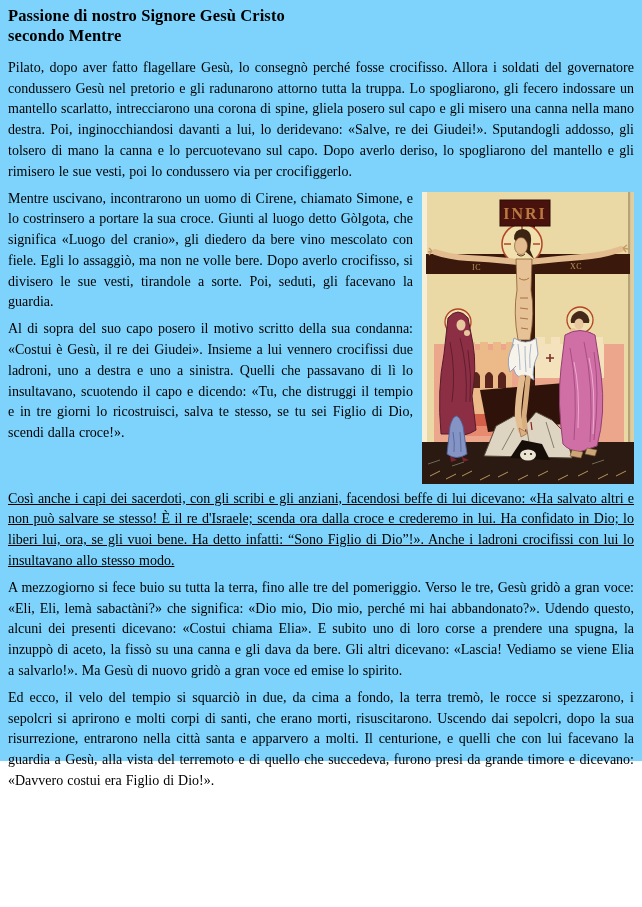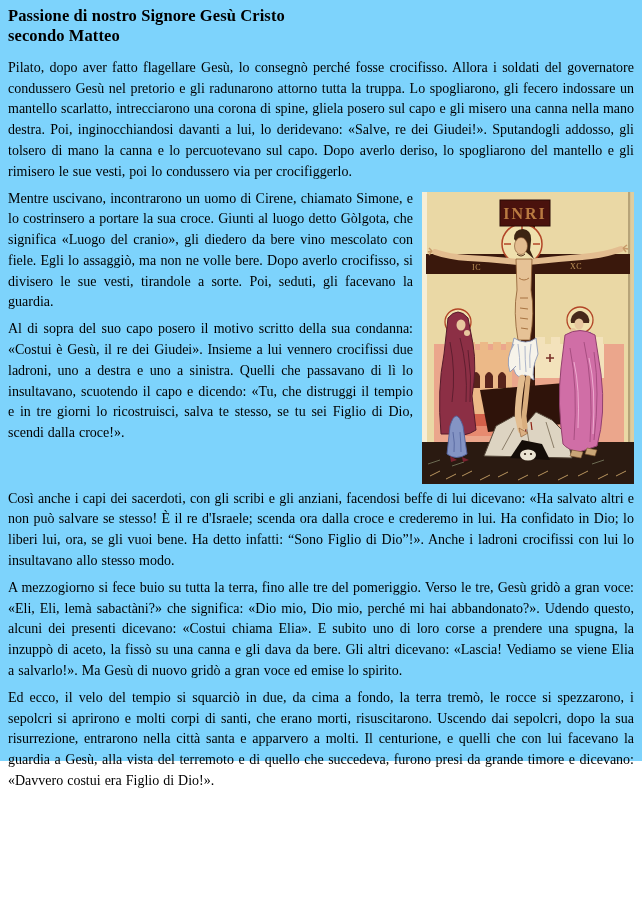--- a/index.html
+++ b/index.html
@@ -21,21 +21,21 @@
   }
   p.body-par{
     font-size:14px;
     line-height:20.7px;
     margin:0 0 6.5px 0;
     text-align:justify;
     hyphens:auto;
     -webkit-hyphens:auto;
     word-spacing:0.5px;
   }
-  p.clear-float{clear:right;}
+  p.clear-float{clear:right;text-decoration:underline;}
   figure.icon-figure{
     float:right;
     width:212px;
     height:292px;
     margin:3px 0 5px 9px;
     padding:0;
   }
   figure.icon-figure svg{display:block;width:100%;height:100%;}
   .inri-text{
     font-family:"Liberation Serif","DejaVu Serif",serif;
@@ -45,21 +45,21 @@
   .christogram{
     font-family:"Liberation Serif","DejaVu Serif",serif;
     letter-spacing:0.5px;
   }
 </style>
 </head>
 <body>
 
 <article class="page">
 
-  <h1 class="title"><span>Passione di nostro Signore Gesù Cristo</span><br><span>secondo Matteo</span></h1>
+  <h1 class="title"><span>Passione di nostro Signore Gesù Cristo</span><br><span>secondo Mentre</span></h1>
 
   <p class="body-par">Pilato, dopo aver fatto flagellare Gesù, lo consegnò perché fosse crocifisso. Allora i soldati del governatore condussero Gesù nel pretorio e gli radunarono attorno tutta la truppa. Lo spogliarono, gli fecero indossare un mantello scarlatto, intrecciarono una corona di spine, gliela posero sul capo e gli misero una canna nella mano destra. Poi, inginocchiandosi davanti a lui, lo deridevano: «Salve, re dei Giudei!». Sputandogli addosso, gli tolsero di mano la canna e lo percuotevano sul capo. Dopo averlo deriso, lo spogliarono del mantello e gli rimisero le sue vesti, poi lo condussero via per crocifiggerlo.</p>
 
   <figure class="icon-figure">
     <svg viewBox="0 0 212 292" xmlns="http://www.w3.org/2000/svg">
 
       <rect x="0" y="0" width="212" height="292" fill="#ead8a5"></rect>
       <rect x="0" y="0" width="5" height="292" fill="#f6eed6"></rect>
       <rect x="206" y="0" width="2.5" height="292" fill="#8a7a55" opacity="0.55"></rect>
       <rect x="208.5" y="0" width="3.5" height="292" fill="#ddcda0"></rect>

